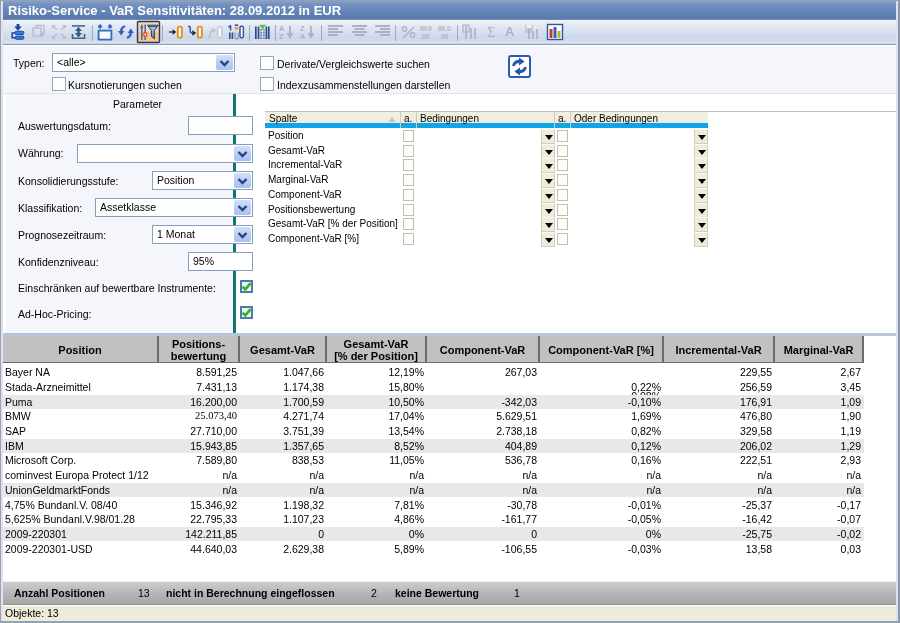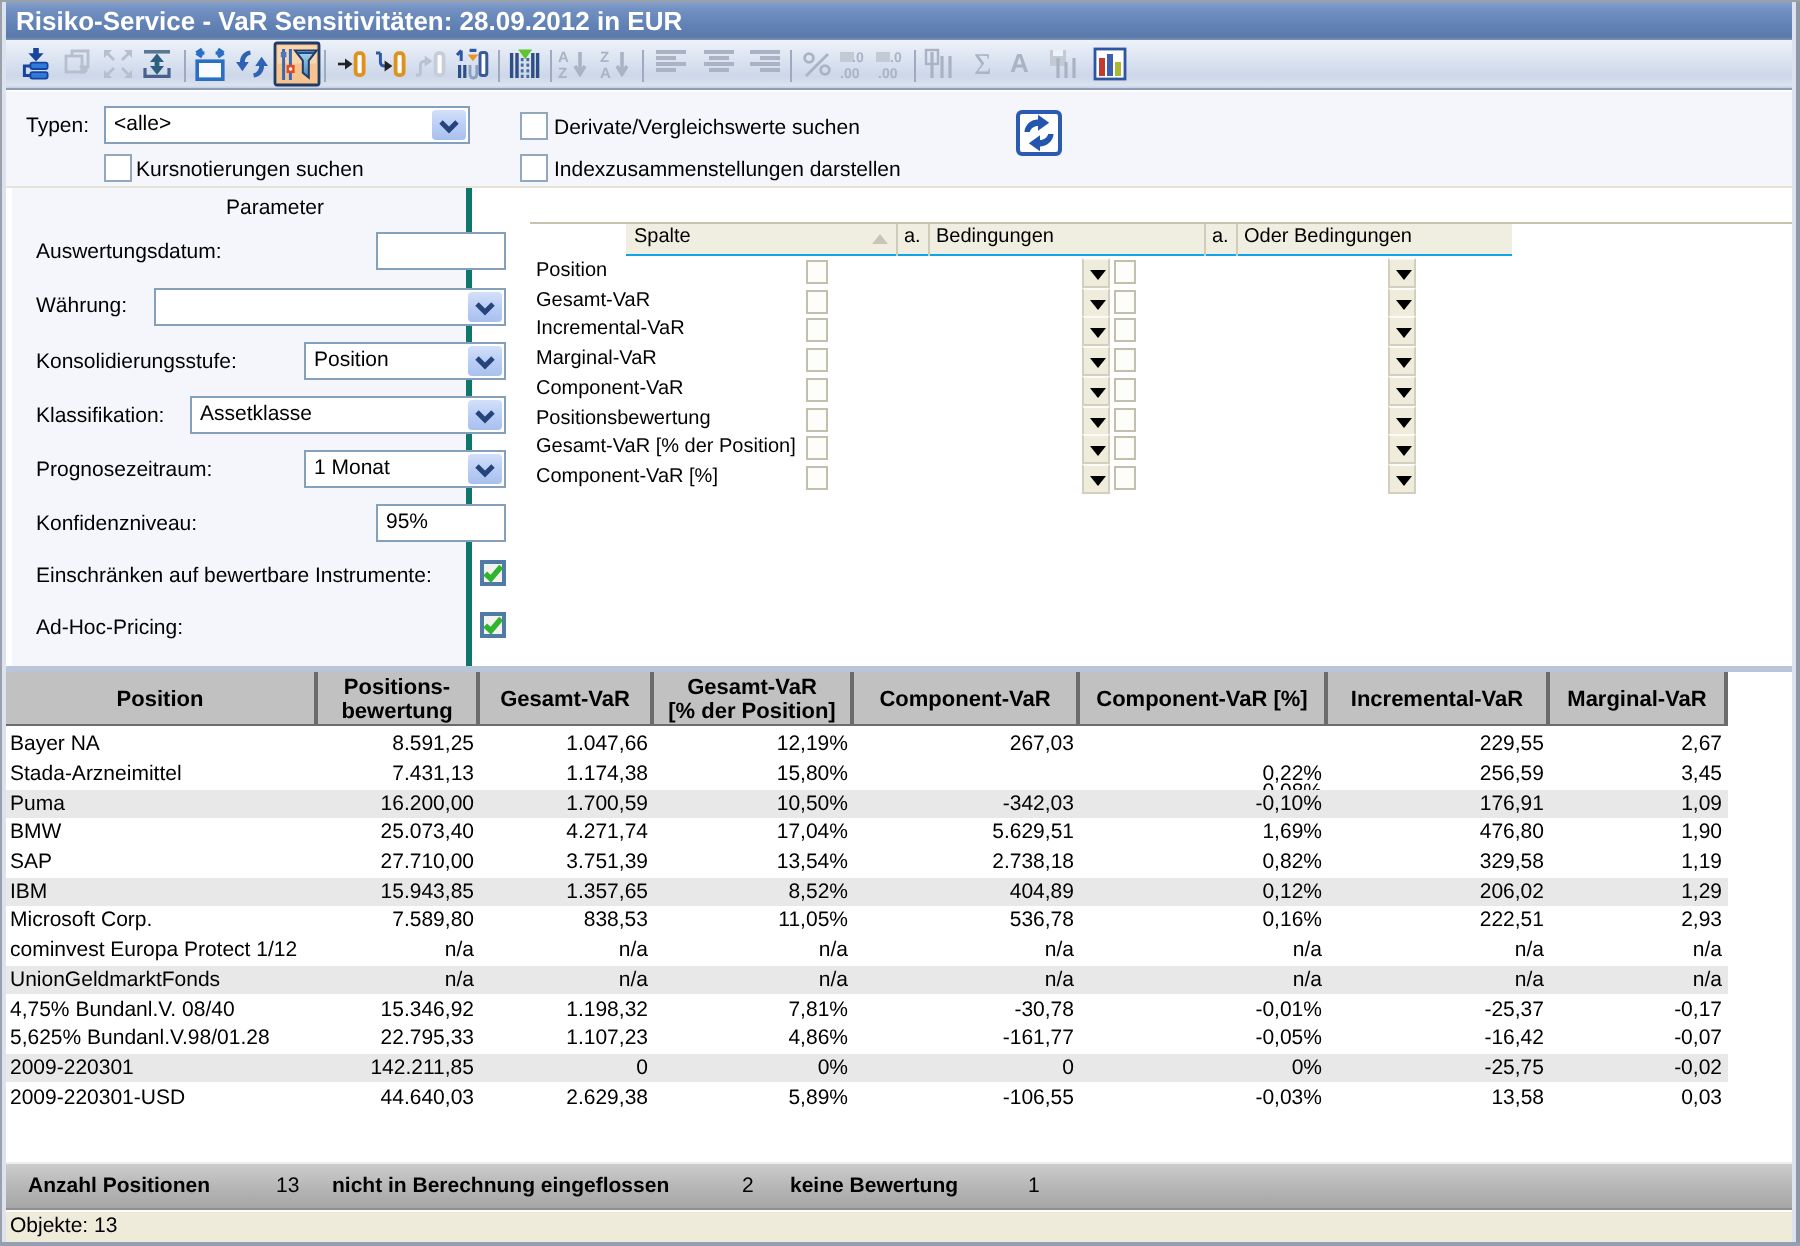--- a/index.html
+++ b/index.html
@@ -31,21 +31,21 @@
 .cb { position:absolute; width:14px; height:14px; background:#fff; border:1px solid #93a8bf; }
 
 #refreshbtn { position:absolute; left:505px; top:9px; width:23px; height:23px; border:2px solid #2a5bb0; border-radius:3px; background:#fff; }
 
 #midleft { left:6px; top:94px; width:230px; height:239px; background:#f4f6fb; border-right:3px solid #0f766e; }
 #midright { left:265px; top:94px; width:632px; height:239px; background:#fff; }
 .gcheck { position:absolute; width:13px; height:13px; background:#f4f4ef; border:2px solid #4f7ba6; }
 .gcheck svg { position:absolute; left:-2px; top:-2px; }
 
 #fgrid { position:absolute; left:0px; top:17px; width:632px; height:221px; border-top:1px solid #c5c2ae; font-size:10px; }
-#fghead { position:absolute; left:0; top:0; width:443px; height:16px; background:#f0eee1; border-bottom:1px solid #0ea5e9;margin-left:48px; }
+#fghead { position:absolute; left:0; top:0; width:443px; height:16px; background:#f0eee1; border-bottom:5px solid #0ea5e9; }
 .fgh { position:absolute; top:1px; height:14px; }
 .fgv { position:absolute; top:0; width:1px; height:16px; background:#cfccba; }
 .frow { position:absolute; left:0; width:443px; height:15px; }
 .frow .t { position:absolute; left:3px; top:1px; }
 .fcb { position:absolute; width:11px; height:12px; top:1px; background:#fdfdfa; border:1px solid #c2bfae; }
 .fdrop { position:absolute; width:14px; height:15px; background:#efecdb; border:1px solid #d2cfbf; border-top-color:#fbfaf4; }
 .fdrop:after { content:""; position:absolute; left:3px; top:5px; border:4px solid transparent; border-top:5px solid #000; border-bottom:none; }
 
 #tbltopline { left:3px; top:333px; width:894px; height:3px; background:#b9c6da; }
 #thead { left:3px; top:336px; width:861px; height:27px; background:#c1c1c1; border-bottom:1px solid #6c6c6c; }
@@ -419,21 +419,21 @@
       <div class="c num" style="left:134px; width:100px;">16.200,00</div>
       <div class="c num" style="left:221px; width:100px;">1.700,59</div>
       <div class="c num" style="left:321px; width:100px;">10,50%</div>
       <div class="c num" style="left:434px; width:100px;">-342,03</div>
       <div class="c num" style="left:558px; width:100px;">-0,10%</div>
       <div class="c num" style="left:669px; width:100px;">176,91</div>
       <div class="c num" style="left:758px; width:100px;">1,09</div>
     </div>
     <div class="r" style="top:44.099999999999994px;padding-left:36px;">
       <div class="c" style="left:2px;">BMW</div>
-      <div class="c num" style="left:134px; width:100px;">25.073,40</div>
+      <div class="c num" style="left:134px; width:100px;font-family:Liberation Serif, serif;">25.073,40</div>
       <div class="c num" style="left:221px; width:100px;">4.271,74</div>
       <div class="c num" style="left:321px; width:100px;">17,04%</div>
       <div class="c num" style="left:434px; width:100px;">5.629,51</div>
       <div class="c num" style="left:558px; width:100px;">1,69%</div>
       <div class="c num" style="left:669px; width:100px;">476,80</div>
       <div class="c num" style="left:758px; width:100px;">1,90</div>
     </div>
     <div class="r" style="top:58.8px;">
       <div class="c" style="left:2px;">SAP</div>
       <div class="c num" style="left:134px; width:100px;">27.710,00</div>

